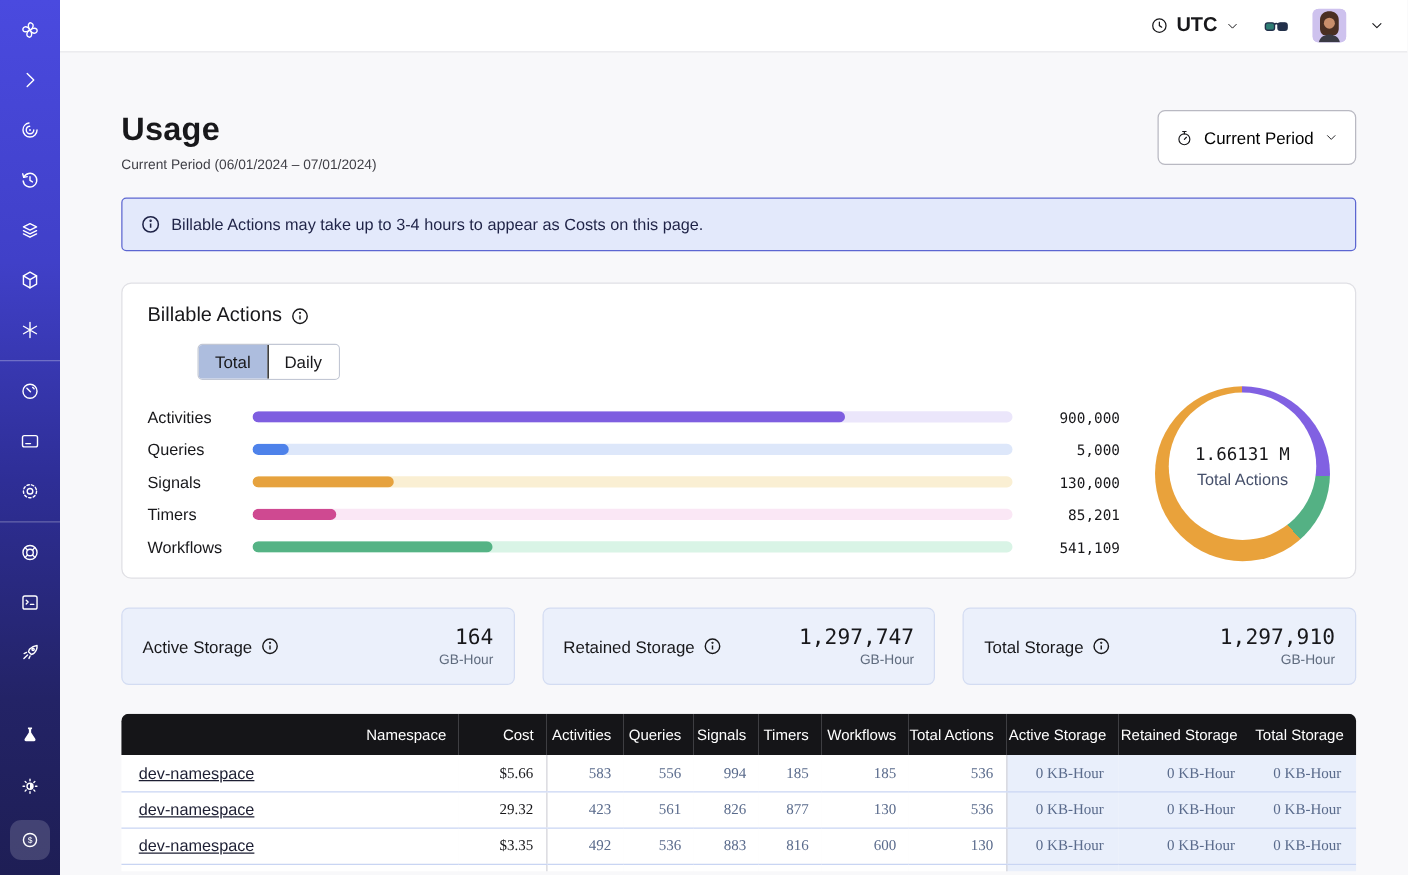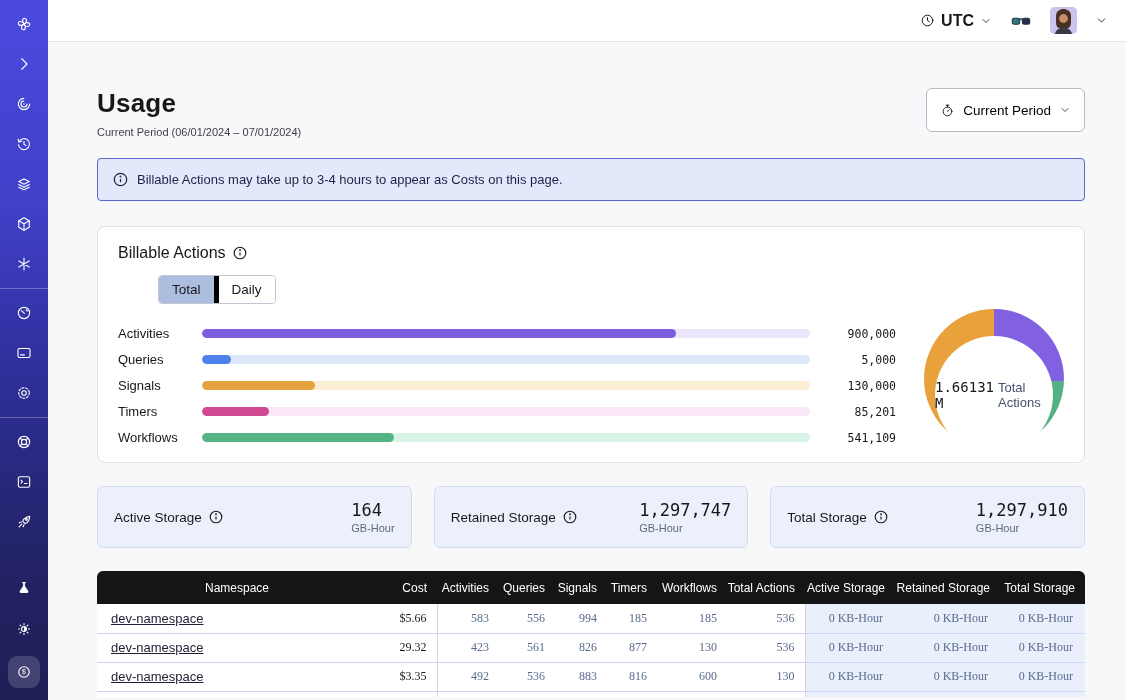--- a/index.html
+++ b/index.html
@@ -39,49 +39,49 @@
   .banner { margin-top:20px; background:#E3E9FB; border:1px solid #5C66D1; border-radius:4px;
     padding:13px 15px; display:flex; align-items:center; gap:9px; font-size:13px; color:#1F2347; }
   .info-i svg { display:block; stroke:currentColor; fill:none; stroke-width:1.3; }
 
   
   .card { margin-top:25px; background:#fff; border:1px solid #E0E0E5; border-radius:8px; padding:17px 20px 20px; position:relative; height:237px; }
   .card-title { font-size:16px; font-weight:500; display:flex; align-items:center; gap:7px; }
   .seg { margin-top:13px; display:inline-flex; border:1px solid #C2C7D4; border-radius:4px; overflow:hidden;margin-left:40px; }
   .seg button { border:none; font-family:inherit; font-size:13.5px; padding:6px 13px; cursor:pointer; background:#fff; color:#18181B; }
   .seg button.sel { background:#ADBDDE; }
-  .seg button + button { border-left:5px solid #000000; }
+  .seg button + button { border-left:1px solid #000000; }
 
   .bars { margin-top:19px; width:778px; display:flex; flex-direction:column; gap:5px; }
   .bar-row { display:grid; grid-template-columns:70px 1fr 72px; align-items:center; height:21px; column-gap:14px; }
   .bar-label { font-size:13px; }
   .bar-track { height:9px; border-radius:5px; position:relative; overflow:hidden; }
   .bar-fill { position:absolute; left:0; top:0; bottom:0; border-radius:5px; }
   .bar-val { font-family:"DejaVu Sans Mono", monospace; font-size:11.5px; text-align:right; }
 
   .donut { position:absolute; top:82px; right:20px; width:140px; height:140px; border-radius:50%; }
-  .donut-hole { position:absolute; left:11px; top:27px; width:118px; height:118px; background:#fff; border-radius:50%;
-    display:flex; flex-direction:row; align-items:center; justify-content:center; gap:4px; }
+  .donut-hole { position:absolute; left:11px; top:5px; width:118px; height:118px; background:#fff; border-radius:50%;
+    display:flex; flex-direction:column; align-items:center; justify-content:center; gap:4px; }
   .donut-val { font-family:"DejaVu Sans Mono", monospace; font-size:14px; }
   .donut-lab { font-size:13px; color:#46506B; }
 
   
   .storage-row { margin-top:23px; display:grid; grid-template-columns:1fr 1fr 1fr; gap:22px; }
   .storage-card { background:#EBF0FB; border:1px solid #D3DCF2; border-radius:6px; height:62px;
     padding:0 16px; display:flex; align-items:center; justify-content:space-between; }
   .storage-label { font-size:13.5px; display:flex; align-items:center; gap:7px; }
-  .storage-right { text-align:left; }
+  .storage-right { text-align:right; }
   .storage-val { font-family:"DejaVu Sans Mono", monospace; font-size:17px; line-height:20px; }
   .storage-unit { font-size:11px; color:#5F6B7E; margin-top:2px; }
 
   
   .table-wrap { margin-top:23px; height:126px; overflow:hidden; border-radius:6px 6px 0 0; }
   table { width:100%; border-collapse:collapse; table-layout:fixed; }
   thead th { background:#151518; color:#fff; font-size:12px; font-weight:500; height:33px; text-align:right; padding-right:10px; white-space:nowrap; }
-  thead th.c-ns { text-align:center; padding-left:20px; }
+  thead th.c-ns { text-align:right; padding-left:20px; }
   tbody td { background:#fff; height:29px; font-family:Liberation Serif, serif; font-size:12px;
     color:#5A6B8C; text-align:right; padding-right:10px; border-bottom:1px solid #C9D5F3; white-space:nowrap; }
   tbody td.c-ns { text-align:left; padding-left:14px; font-family:"Liberation Sans", sans-serif; }
   tbody td.c-cost { color:#18181B; }
   td.div-l, th.div-l { }
   tbody td.div-l { border-left:1px solid #D4D4DA; }
   tbody td.stor { background:#E9EFFB; padding-right:12px; }
   .ns-link { color:#1D1F33; font-size:13px; text-decoration:underline; cursor:pointer; }
   col.c-ns { width:270px; } col.c-cost { width:70px; }
   col.c-act { width:62px; } col.c-qry { width:56px; } col.c-sig { width:52px; }

